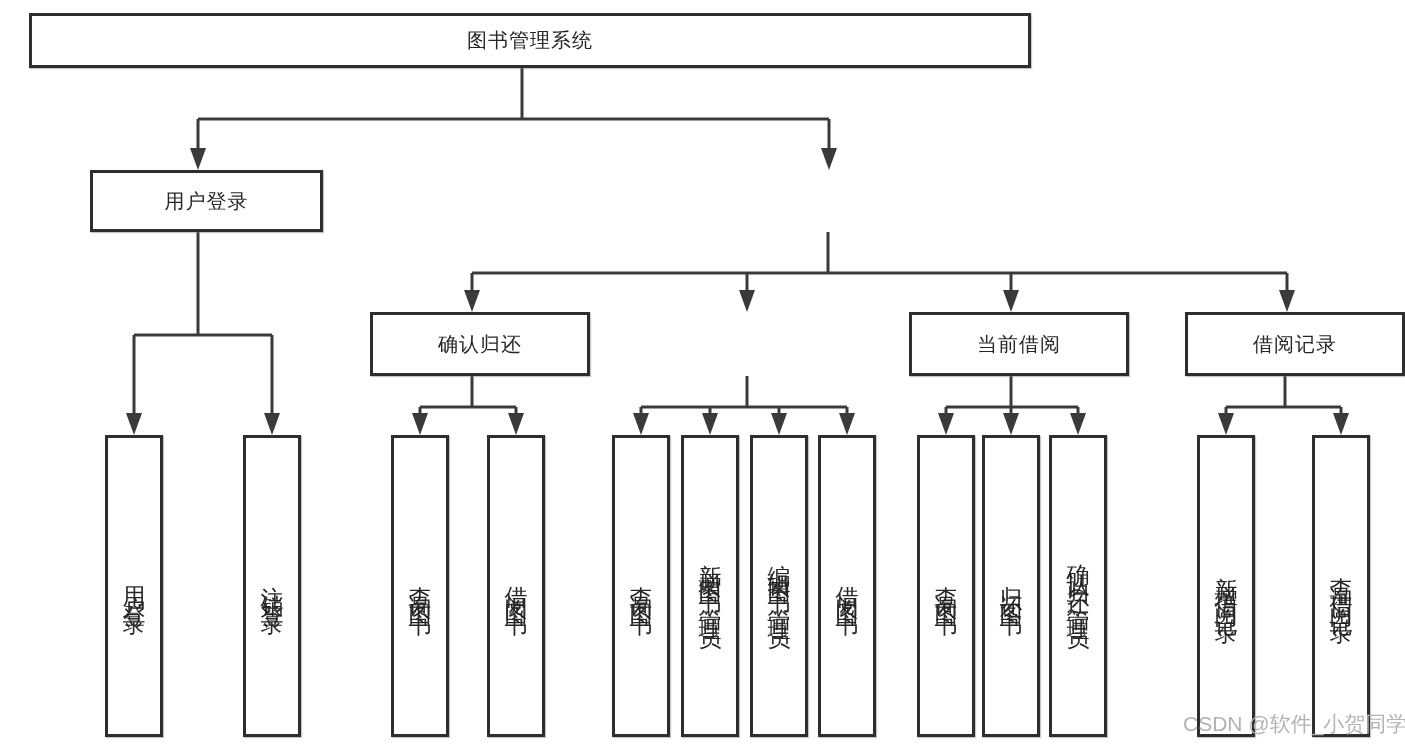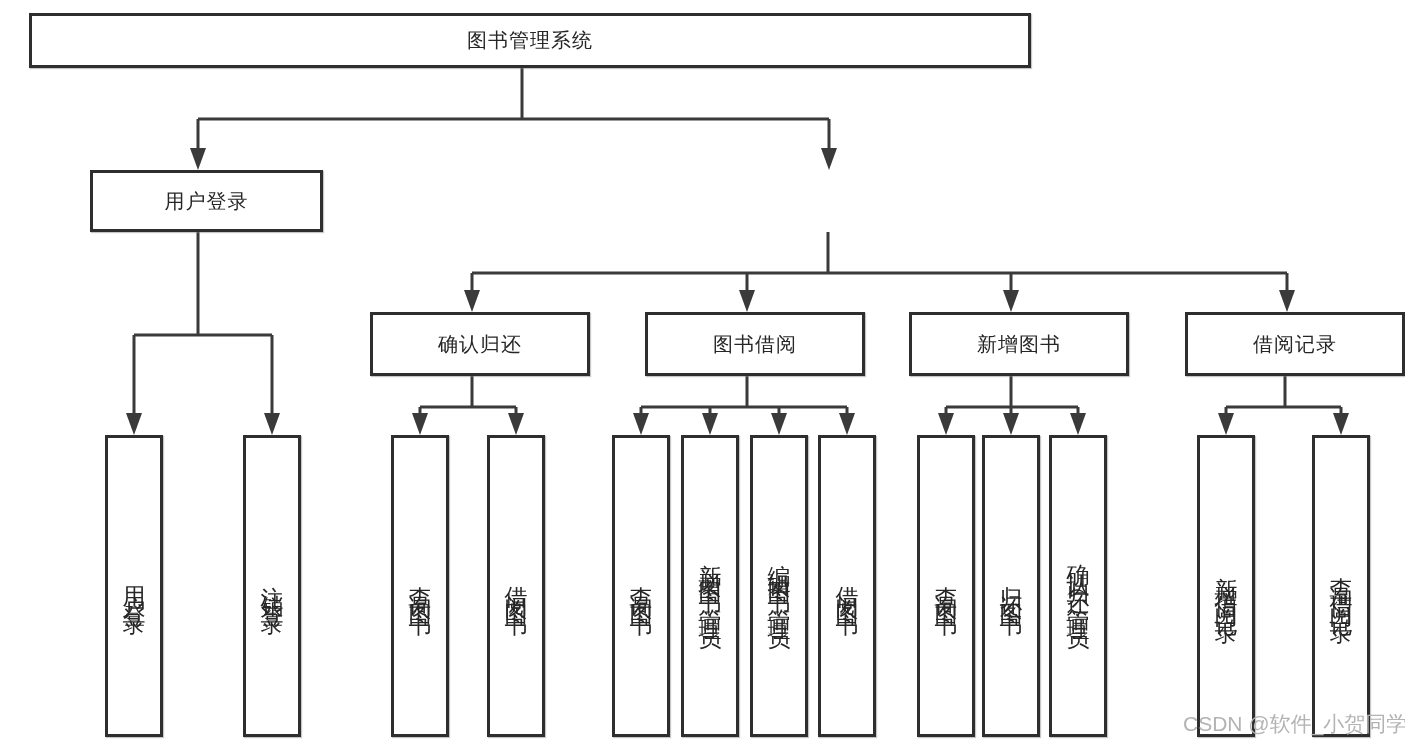--- a/index.html
+++ b/index.html
@@ -92,25 +92,22 @@
     <span>图书管理系统</span>
   </div>
 
   <div class="node h lvl2" style="left:82px;">
     <span>用户登录</span>
   </div>
 
   <div class="node h lvl3" style="left:362px;">
     <span>确认归还</span>
   </div>
-  <div class="node h lvl3" style="left:637px;">
-    <span>图书借阅</span>
-  </div>
   <div class="node h lvl3" style="left:901px;">
-    <span>新增图书</span>
+    <span>当前借阅</span>
   </div>
   <div class="node h lvl3" style="left:1177px;">
     <span>借阅记录</span>
   </div>
 
   <div class="node leaf" style="left:105px;">
     <span class="vtext">用户登录</span>
   </div>
   <div class="node leaf" style="left:243px;">
     <span class="vtext">注销登录</span>

